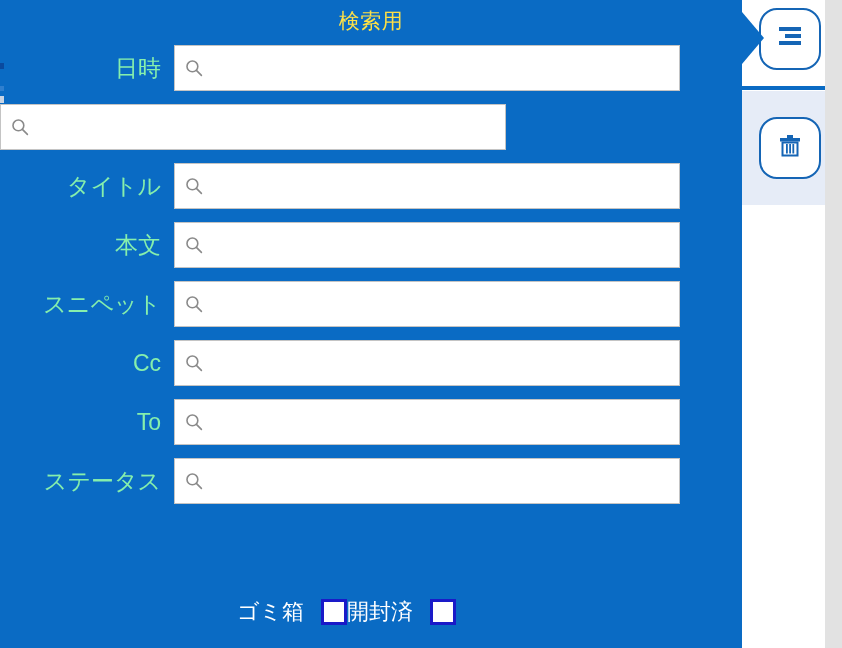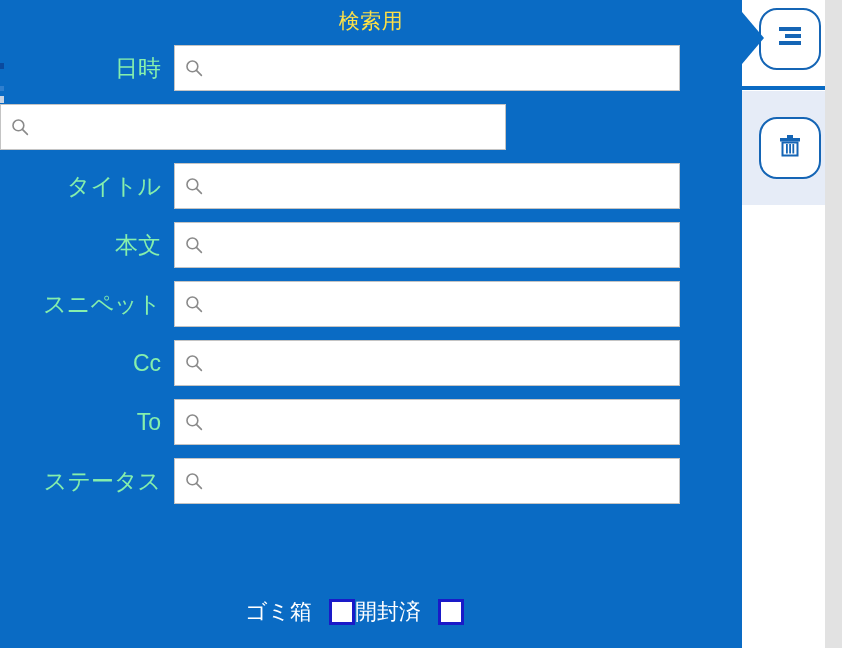--- a/index.html
+++ b/index.html
@@ -159,21 +159,21 @@
     outline: none;
     background: transparent;
     font-family: "Liberation Sans", "DejaVu Sans", sans-serif;
     font-size: 17px;
     color: #222222;
   }
 
   
   #checkbox-strip {
     position: absolute;
-    left: 12px;
+    left: 4px;
     top: 592px;
     width: 658px;
     height: 40px;
     display: flex;
     align-items: center;
   }
   .checkbox-group {
     display: flex;
     align-items: center;
   }

